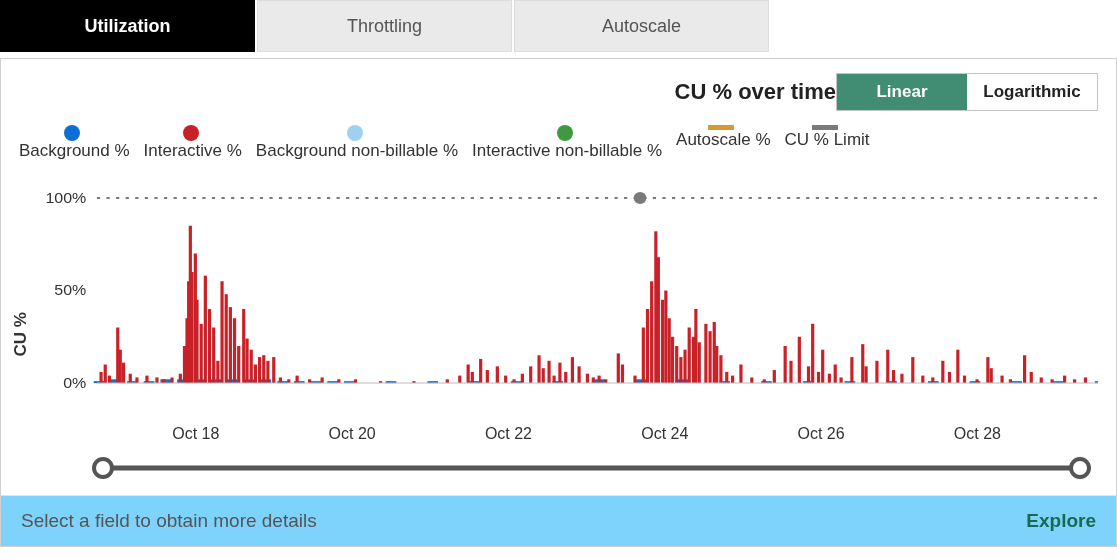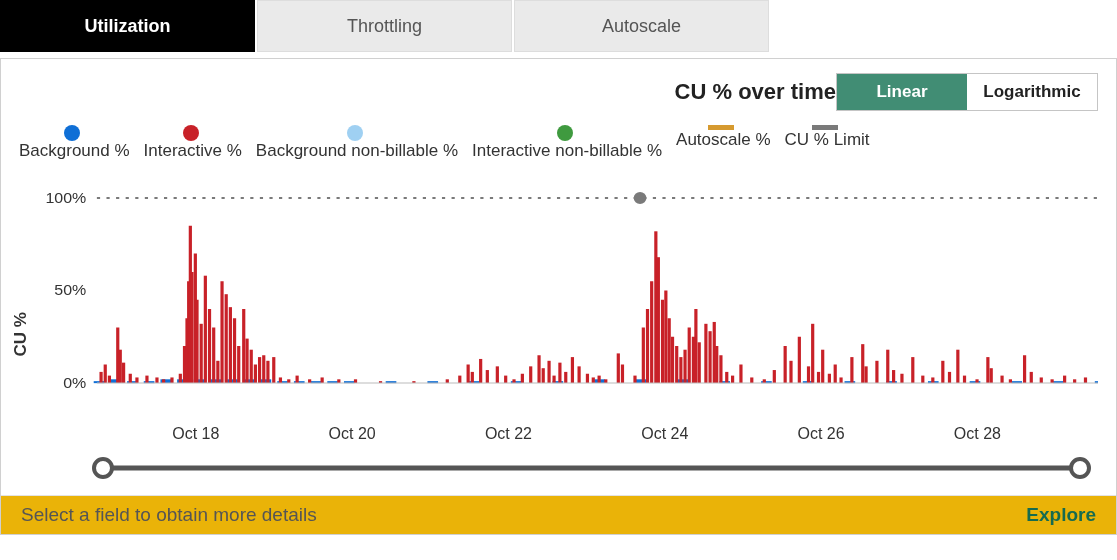--- a/index.html
+++ b/index.html
@@ -31,21 +31,21 @@
 .y-title { writing-mode: vertical-rl; transform: rotate(180deg); font-size: 17px; font-weight: 600; color: #333; align-self: center; padding: 0 2px; }
 .chart-inner { flex: 1; position: relative; }
 svg.plot { display: block; width: 100%; height: 250px; }
 
 
 .range-slider { position: relative; height: 34px; margin: 2px 18px 10px 70px; }
 .range-track { position: absolute; left: 0; right: 0; top: 50%; height: 5px; background: #555; transform: translateY(-50%); border-radius: 3px; }
 .range-handle { position: absolute; top: 50%; width: 22px; height: 22px; border-radius: 50%; background: #fff; border: 4px solid #555; transform: translate(-50%, -50%); cursor: grab; }
 
 
-.footer { display: flex; align-items: flex-start; justify-content: space-between; padding: 8px 20px; background: #eab308; border-top: 1px solid #e3e3e3; }
+.footer { display: flex; align-items: flex-start; justify-content: space-between; padding: 14px 20px; background: #7dd3fc; border-top: 1px solid #e3e3e3; }
 .footer-text { font-size: 19px; color: #555; font-weight: 400; }
 .explore-btn { font-size: 19px; font-weight: 700; color: #166b4f; cursor: pointer; }
 .x-labels { position: relative; height: 24px; margin: 2px 18px 0 70px; }
 .x-label { position: absolute; font-size: 16px; color: #333; transform: translateX(-50%); }
 </style>
 </head>
 <body>
 
 <div class="tabs">
   <div class="tab active">

